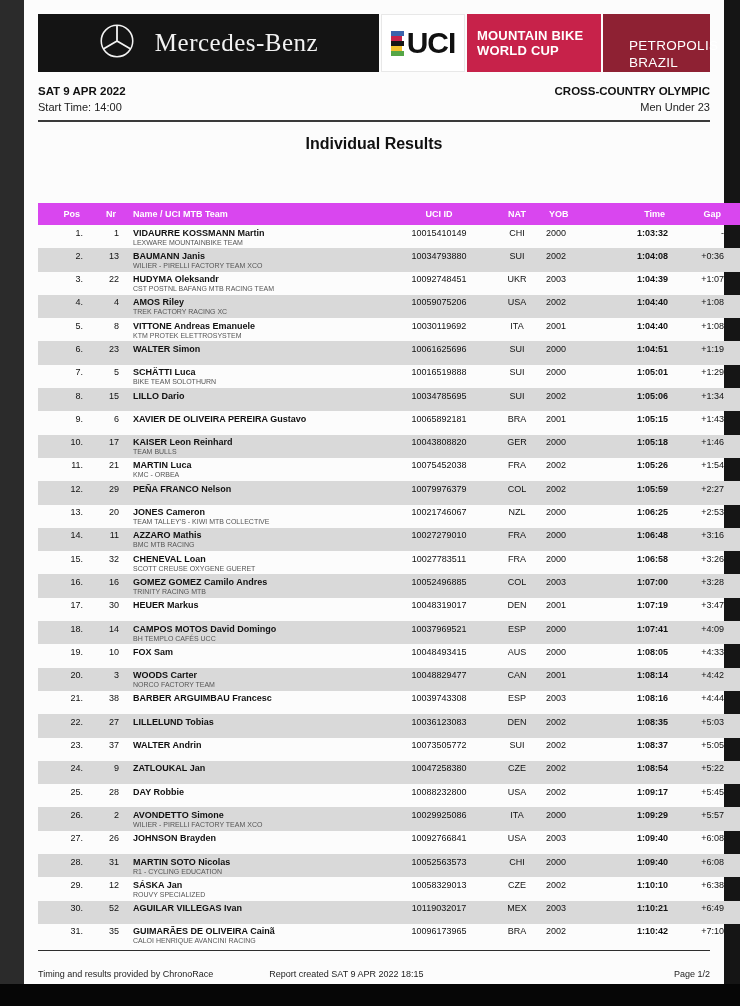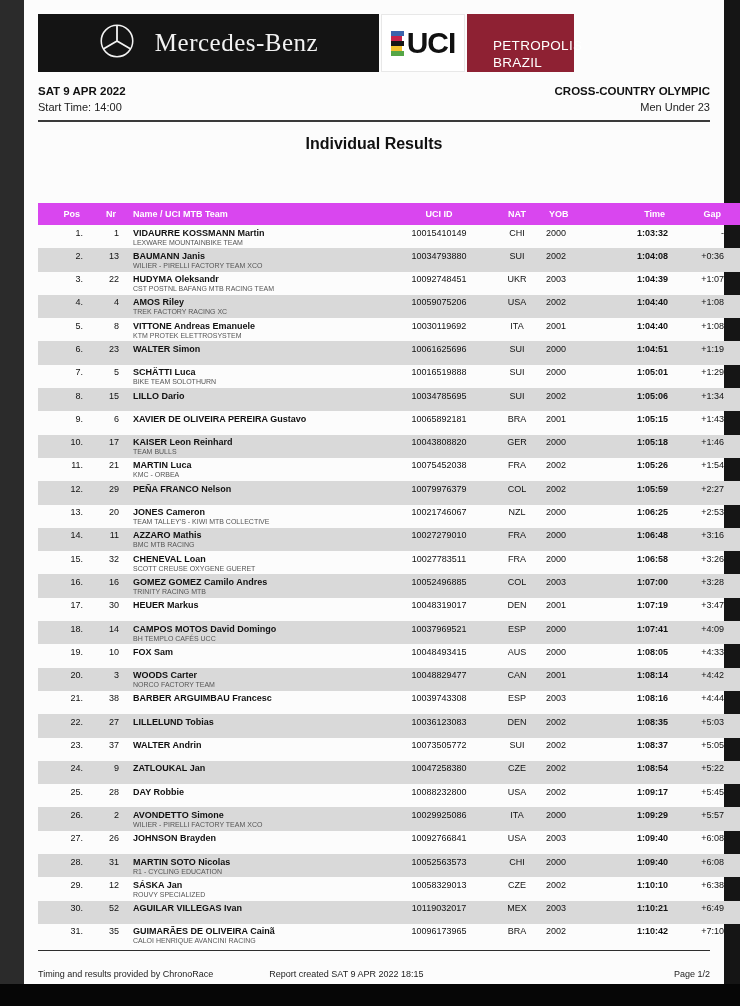--- a/index.html
+++ b/index.html
@@ -106,20 +106,24 @@
     </div>
     <div class="uci-box">
       <span class="uci-stripes">
         <div class="s-blue"></div>
           <div class="s-red"></div>
           <div class="s-black"></div>
           <div class="s-yellow"></div>
           <div class="s-green"></div>
       </span>
       <span class="uci-word">UCI</span>
+    </div>
+    <div class="series-box">
+      <div>MOUNTAIN BIKE</div>
+      <div>WORLD CUP</div>
     </div>
     <div class="loc-box">
       <div>PETROPOLIS</div>
       <div>BRAZIL</div>
     </div>
   </div>
 
   <div class="meta">
     <div class="left">
       <div class="l1">SAT 9 APR 2022</div>

